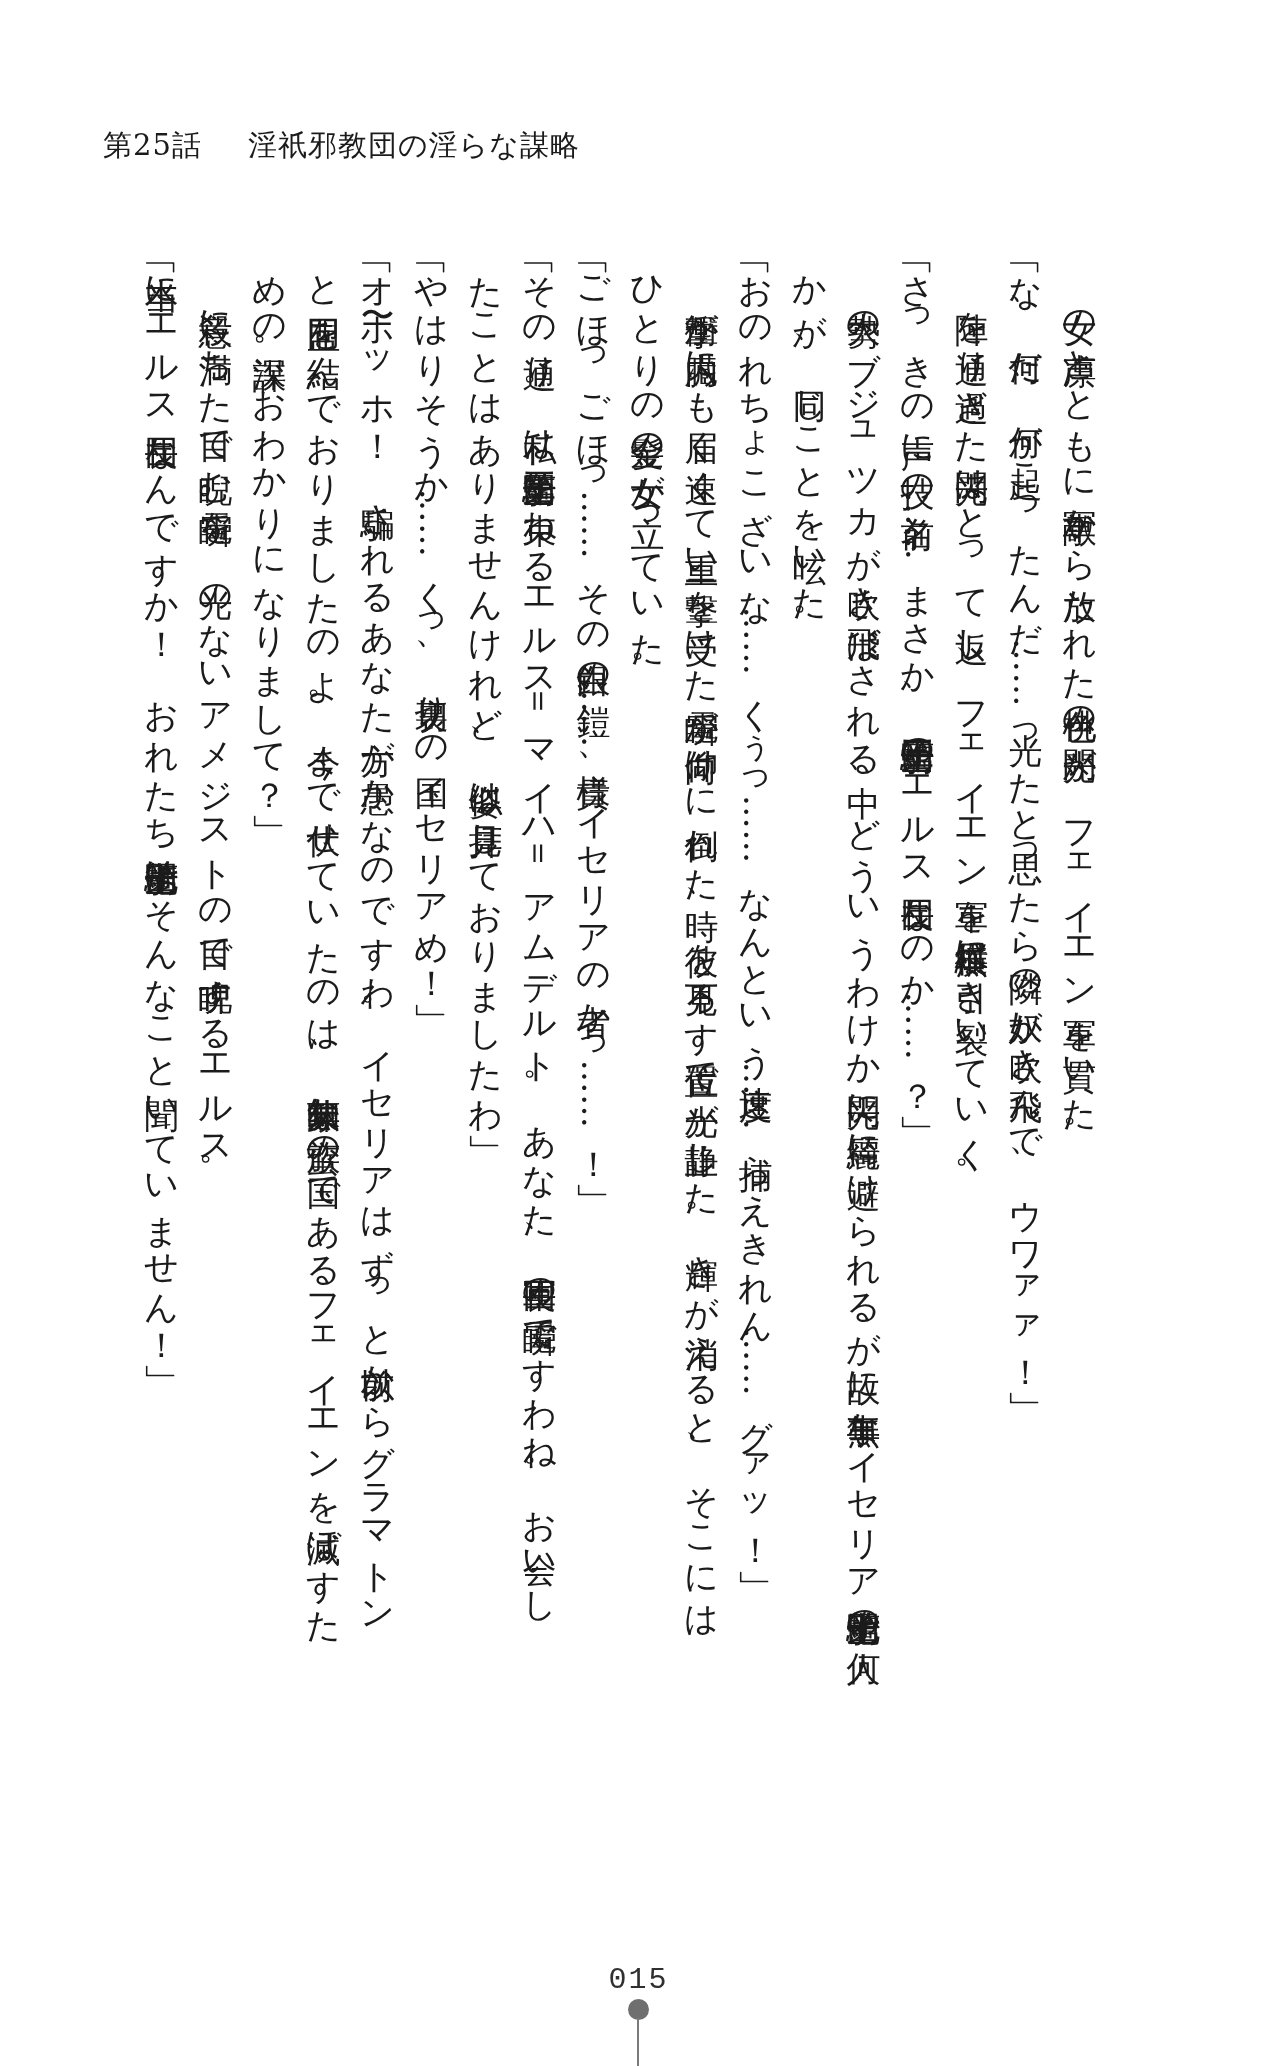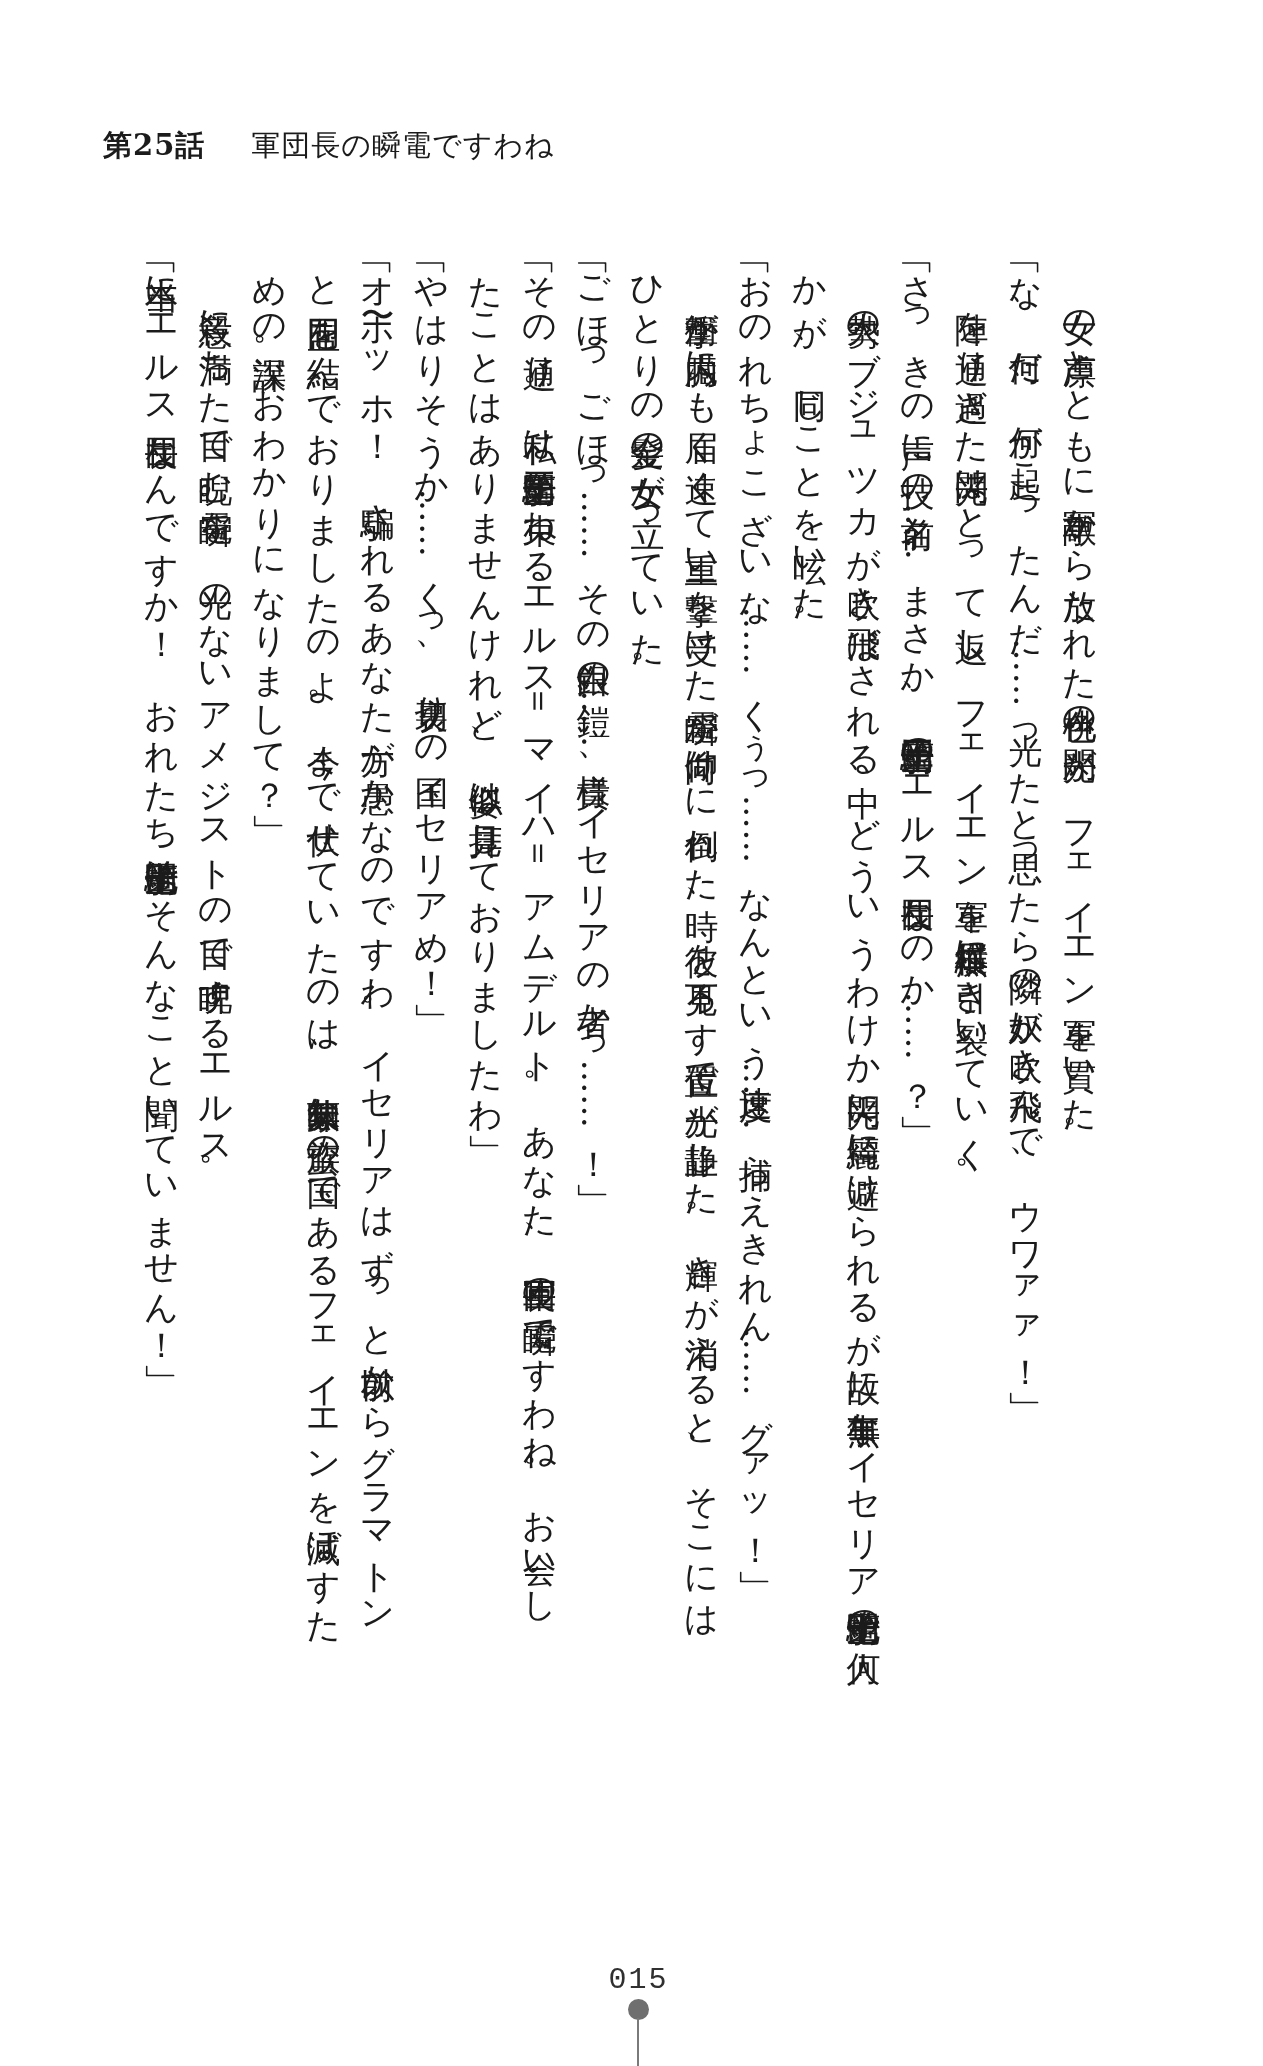--- a/index.html
+++ b/index.html
@@ -16,21 +16,21 @@
   
   .chapter-header {
     position: absolute;
     left: 103px;
     top: 128px;
     font-size: 29px;
     line-height: 1.2;
     white-space: nowrap;
     letter-spacing: 1px;
   }
-  .chapter-header .chapter-no { margin-right: 46px; font-weight: bold; }
+  .chapter-header .chapter-no { margin-right: 46px; }
 
   
   .body-text {
     position: absolute;
     top: 252px;
     right: 156px;
     height: 1390px;
     writing-mode: vertical-rl;
     text-orientation: mixed;
     font-size: 34px;
@@ -70,21 +70,21 @@
     top: 2018px;
     width: 2px;
     height: 48px;
     background: #7a7a7a;
   }
 </style>
 </head>
 <body>
 
 <div class="chapter-header">
-  <span class="chapter-no">第25話</span><span>軍団長の瞬電ですわね</span>
+  <span class="chapter-no">第25話</span><span>淫祇邪教団の淫らな謀略</span>
 </div>
 
 <div class="body-text">
     <p>　女の凛声とともに敵軍から放たれた桃色の閃光が、フェイエン軍を貫いた。</p>
     <p>「な、何だ、何が起こったんだ……光ったと思ったら隣の奴が吹き飛んで、ウワァァ！」</p>
     <p>　陣を通り過ぎた閃光はとって返し、フェイエン軍を縦横無尽に引き裂いていく。</p>
     <p>「さっきの声に技の名前……まさか、第三騎士団のエルス団長なのか……？」</p>
     <p>　大勢のブジュツカが吹き飛ばされる中、どういうわけか閃光に綺麗に避けられるが故に無事なイセリア第七騎士団の何人かが、同じことを呟いた。</p>
     <p>「おのれちょこざいな……くぅっ……なんという速度……捕らえきれん……グァッ！」</p>
     <p>　衝撃が内臓にも届く速くて重い一撃を受けた瞬電が仰向けに倒れた時、彼を見下ろす位置で光が静止した。輝きが消えると、そこにはひとりの金髪の女が立っていた。</p>

